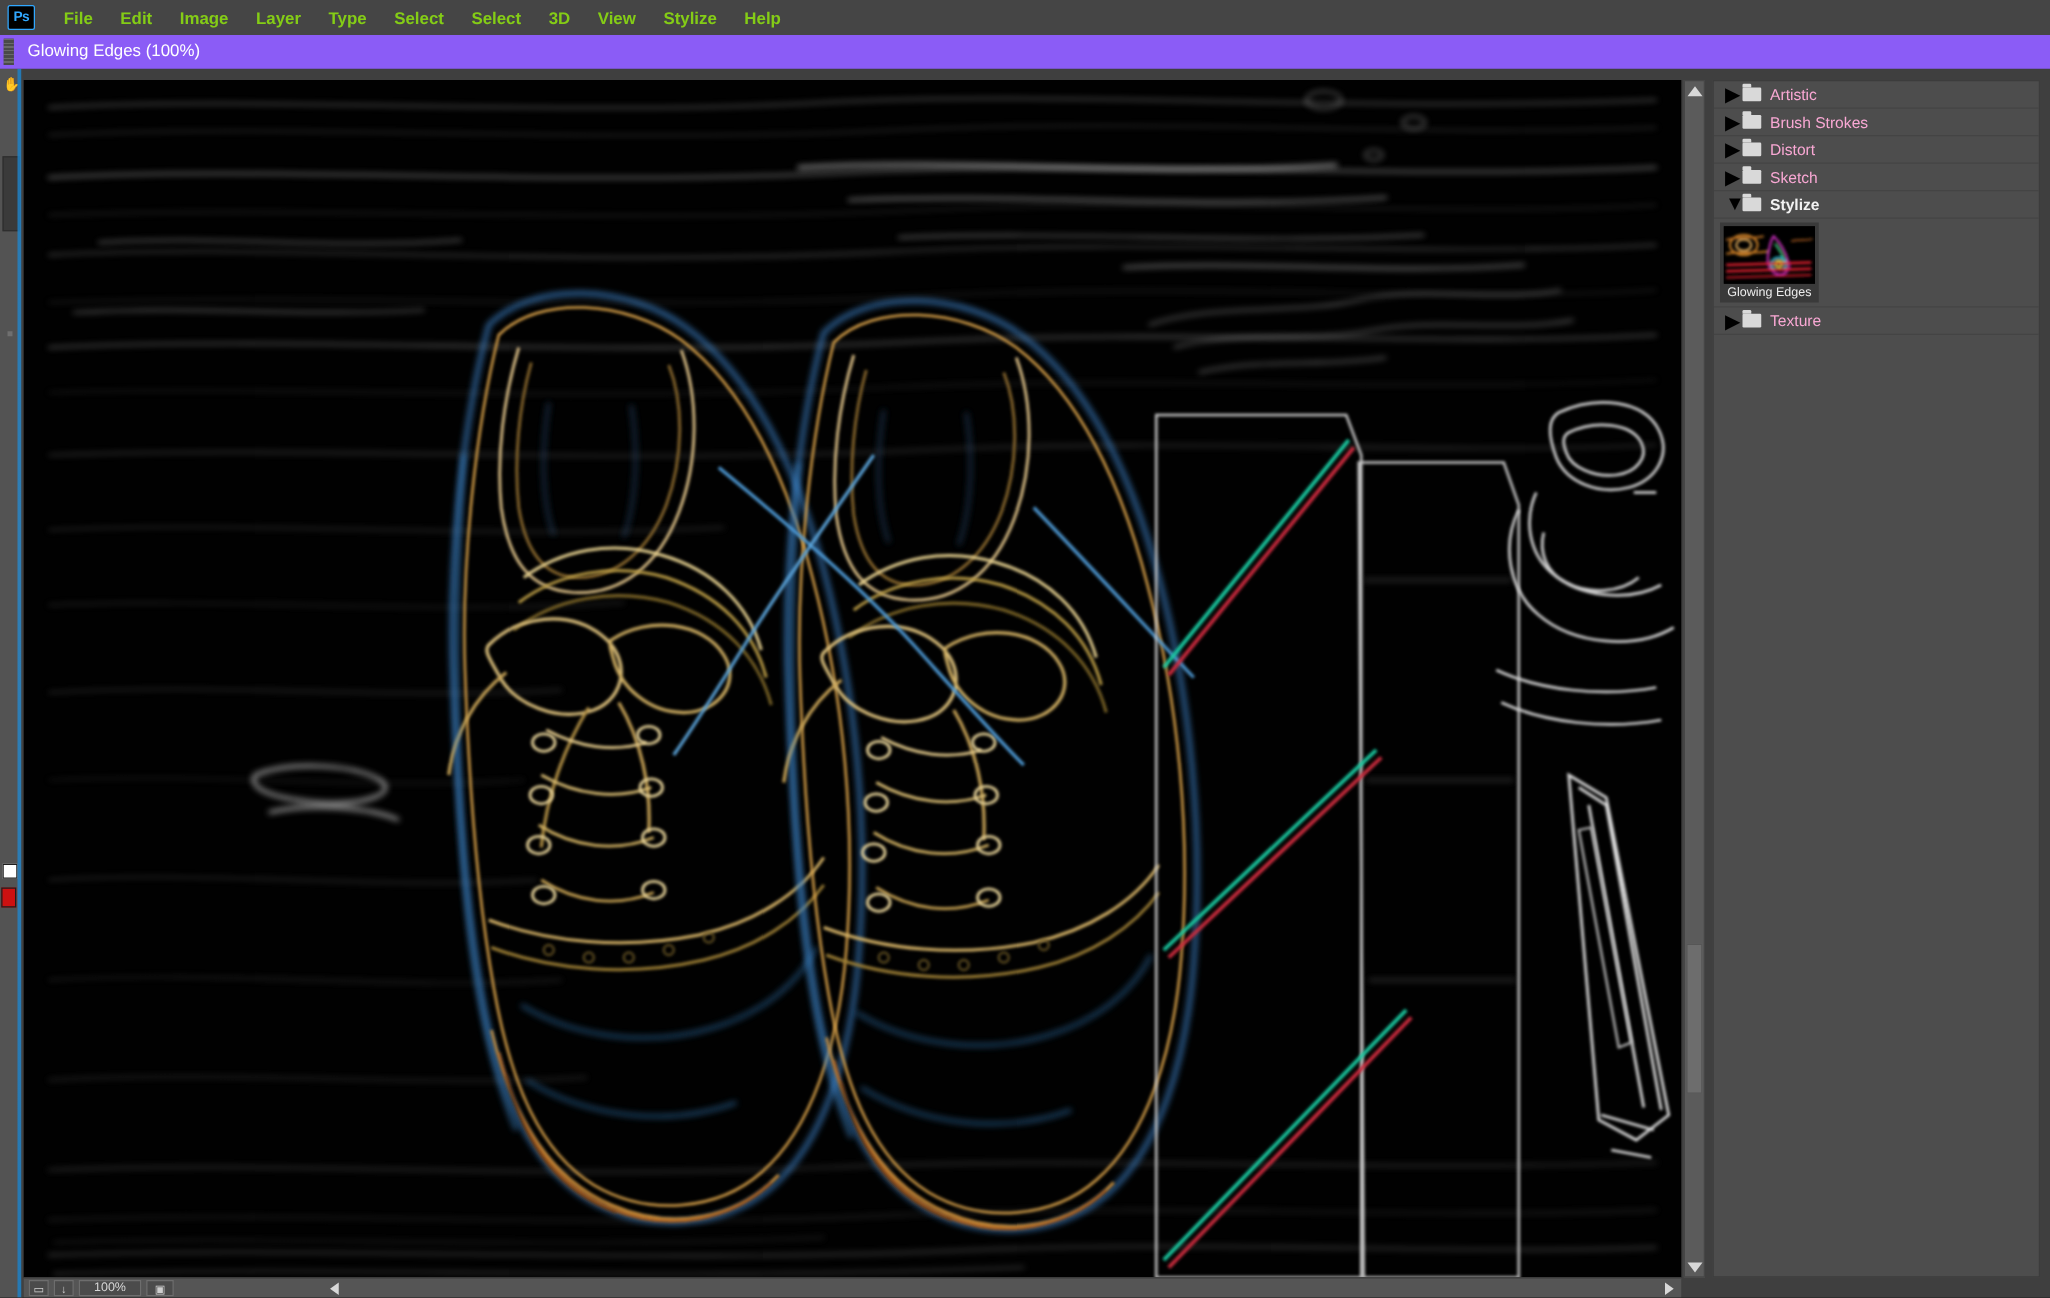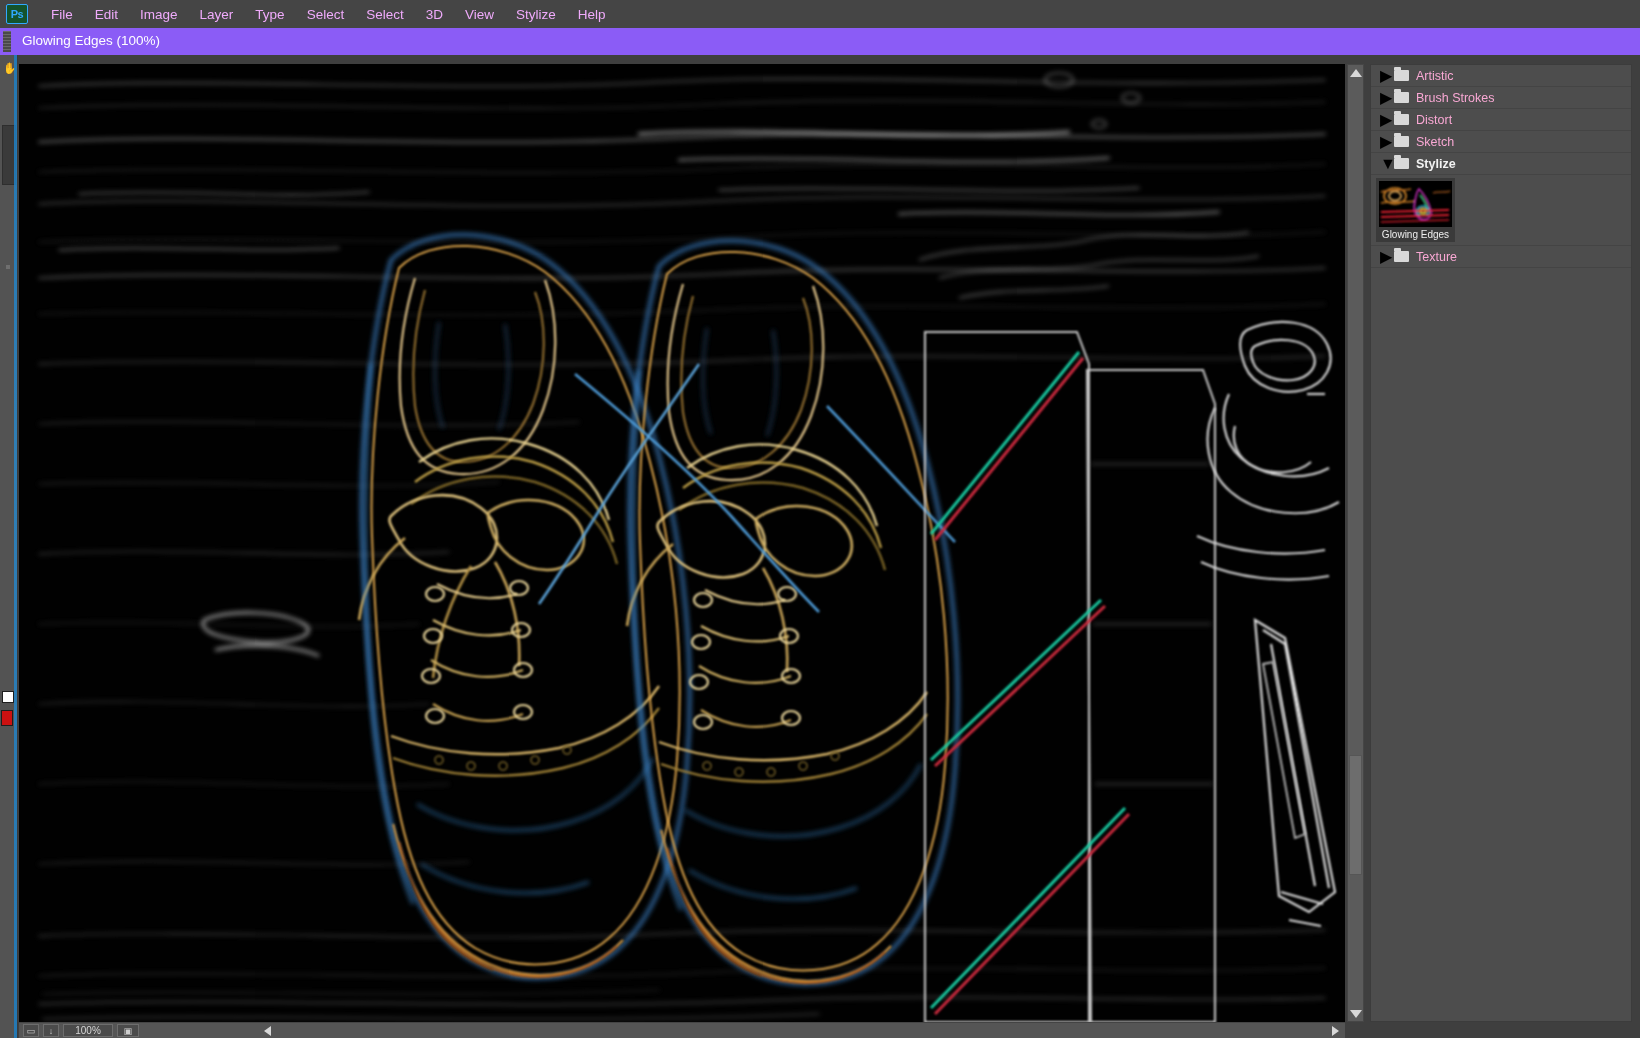--- a/index.html
+++ b/index.html
@@ -11,28 +11,29 @@
   }
   #app{ position:relative; width:1640px; height:1038px; }
 
   
   .menubar{
     position:absolute; left:0; top:0; width:1640px; height:28px;
     background:#454545; display:flex; align-items:center; z-index:40;
   }
   .ps-logo{
     width:22px; height:20px; margin-left:6px; margin-right:12px;
-    background:#14532d; border:1px solid #31a8ff; border-radius:2px;
+    background:#000000; border:1px solid #31a8ff; border-radius:2px;
     color:#31a8ff; font-size:11px; font-weight:bold;
     display:flex; align-items:center; justify-content:center;
     letter-spacing:-.5px;
   }
   .menu-item{
-    color:#f0abfc; font-size:13.5px; padding:4px 11px; white-space:nowrap;
+    color:#84cc16; font-size:13.5px; padding:4px 11px; white-space:nowrap;
     cursor:default;
+    font-weight:bold;
   }
 
   
   .titlebar{
     position:absolute; left:0; top:28px; width:1640px; height:27px;
     background:#8b5cf6; z-index:35;
   }
   .titlebar .tabgrip{
     position:absolute; left:3px; top:3px; width:8px; height:21px;
     background:#4a4a4a;

